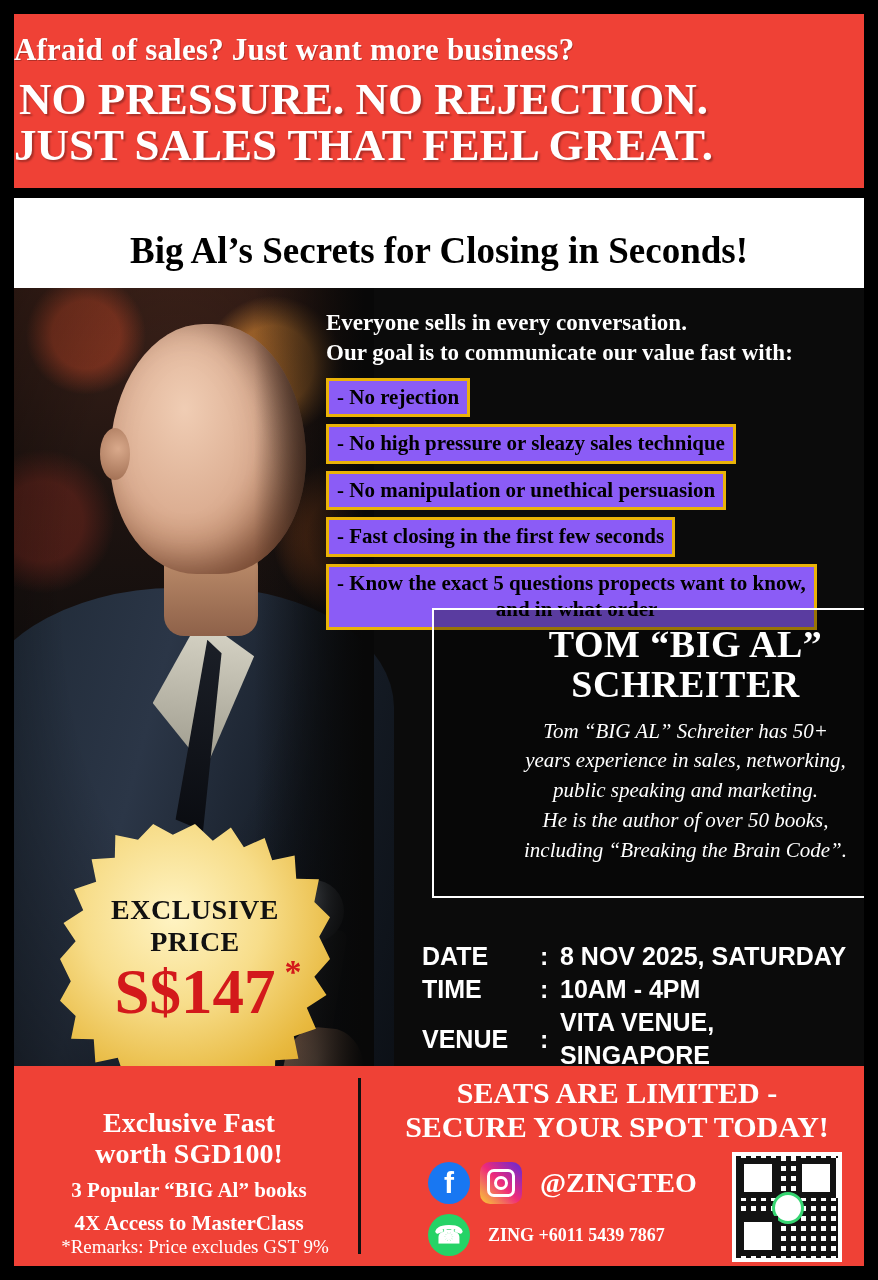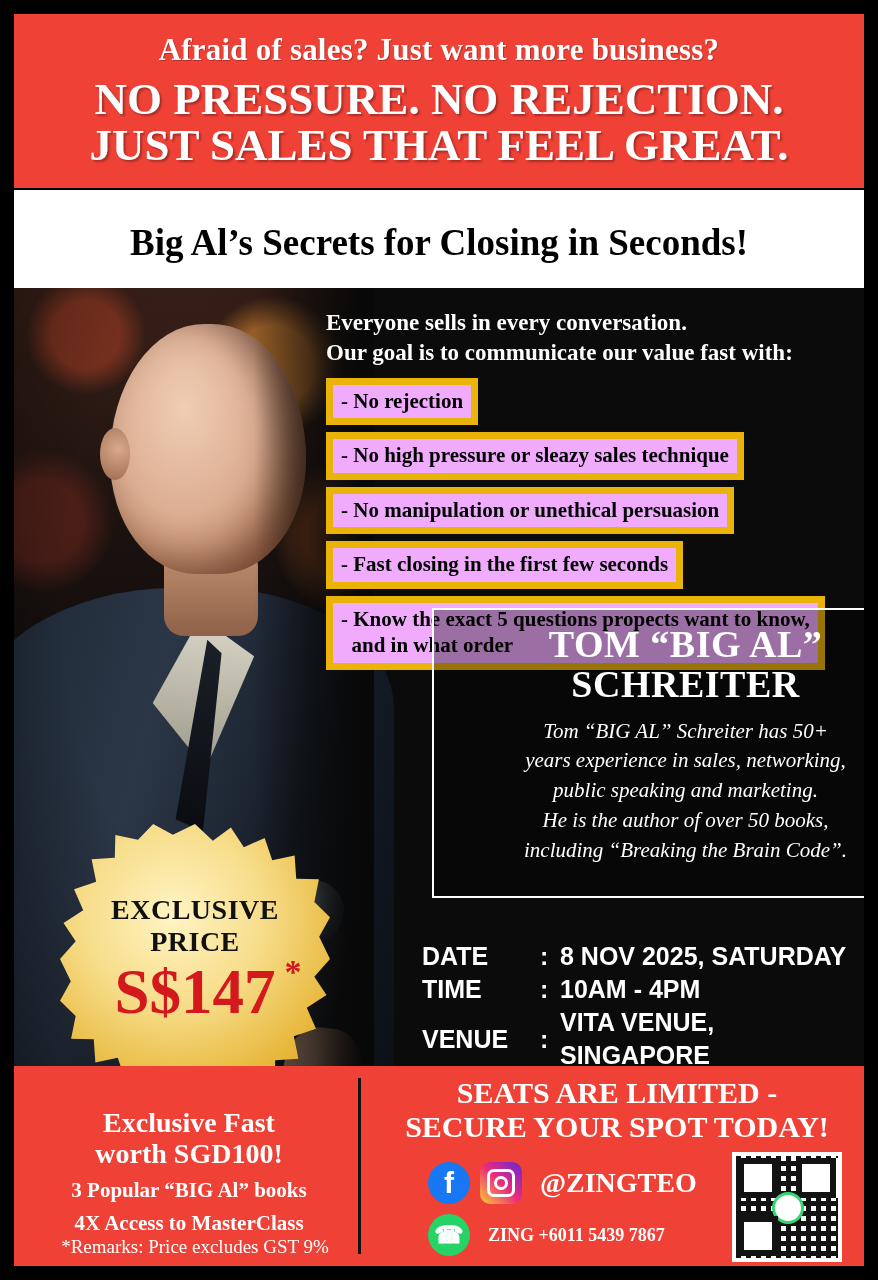--- a/index.html
+++ b/index.html
@@ -21,21 +21,21 @@
   
   .top-banner {
     position: absolute;
     left: 14px;
     top: 14px;
     width: 850px;
     height: 174px;
     background: #ef4136;
     display: flex;
     flex-direction: column;
-    align-items: center;
+    align-items: flex-start;
     justify-content: flex-start;
     padding-top: 18px;
     box-sizing: border-box;
   }
   .kicker {
     color: #ffffff;
     font-weight: bold;
     font-size: 31px;
     letter-spacing: 0.2px;
     text-shadow: 1px 1px 0 rgba(0,0,0,0.25);
@@ -49,21 +49,21 @@
     text-align: center;
     margin-top: 8px;
     text-shadow: 2px 2px 2px rgba(0,0,0,0.3);
     white-space: nowrap;
   }
 
   
   .subtitle-band {
     position: absolute;
     left: 14px;
-    top: 190px;
+    top: 198px;
     width: 850px;
     height: 104px;
     background: #ffffff;
     display: flex;
     align-items: center;
     justify-content: center;
   }
   .subtitle {
     color: #000000;
     font-weight: bold;
@@ -192,29 +192,30 @@
     line-height: 1.32;
   }
   .bullets {
     position: absolute;
     left: 312px;
     top: 90px;
     width: 560px;
   }
   .bullet {
     display: table;
-    background: #f0abfc;
+    background: #8b5cf6;
     color: #000000;
     font-weight: bold;
     font-size: 21px;
     line-height: 1.26;
     padding: 3px 8px 4px 8px;
     margin-bottom: 7px;
-    border: 7px solid #eab308;
+    border: 3px solid #eab308;
     white-space: pre;
+    text-align: center;
   }
 
   
   .bio-box {
     position: absolute;
     left: 418px;
     top: 320px;
     width: 507px;
     height: 290px;
     border: 2px solid #ffffff;

